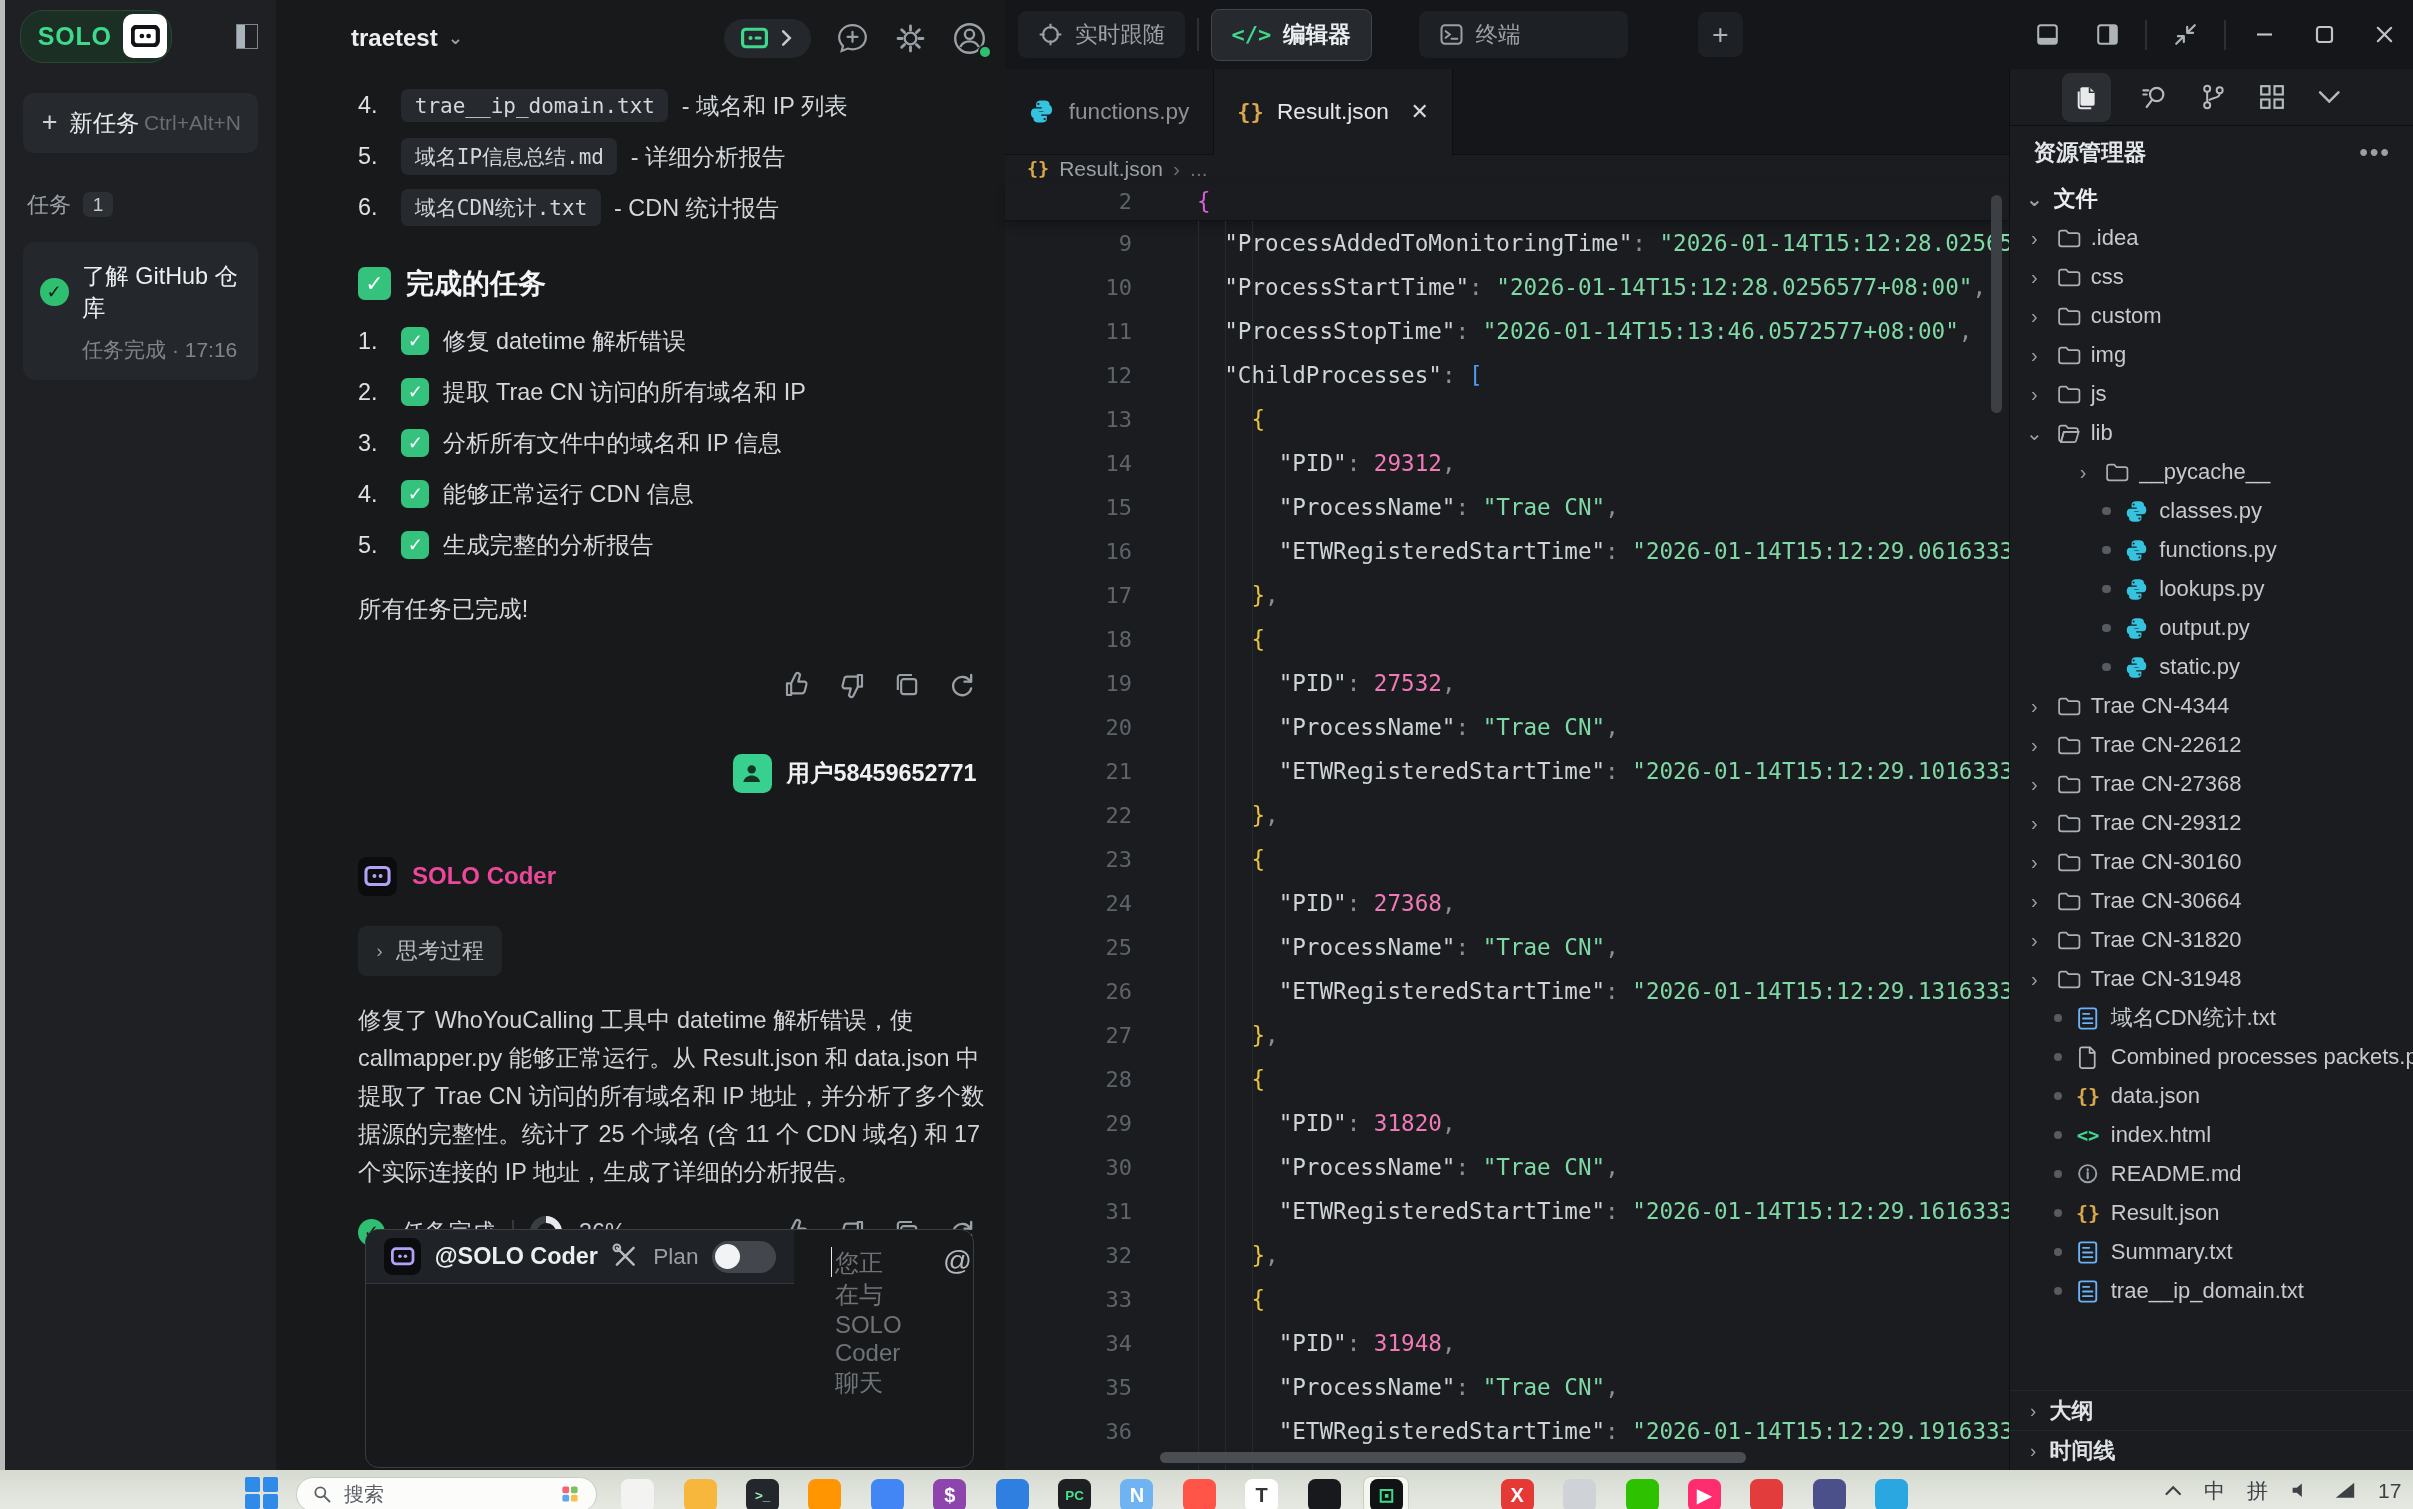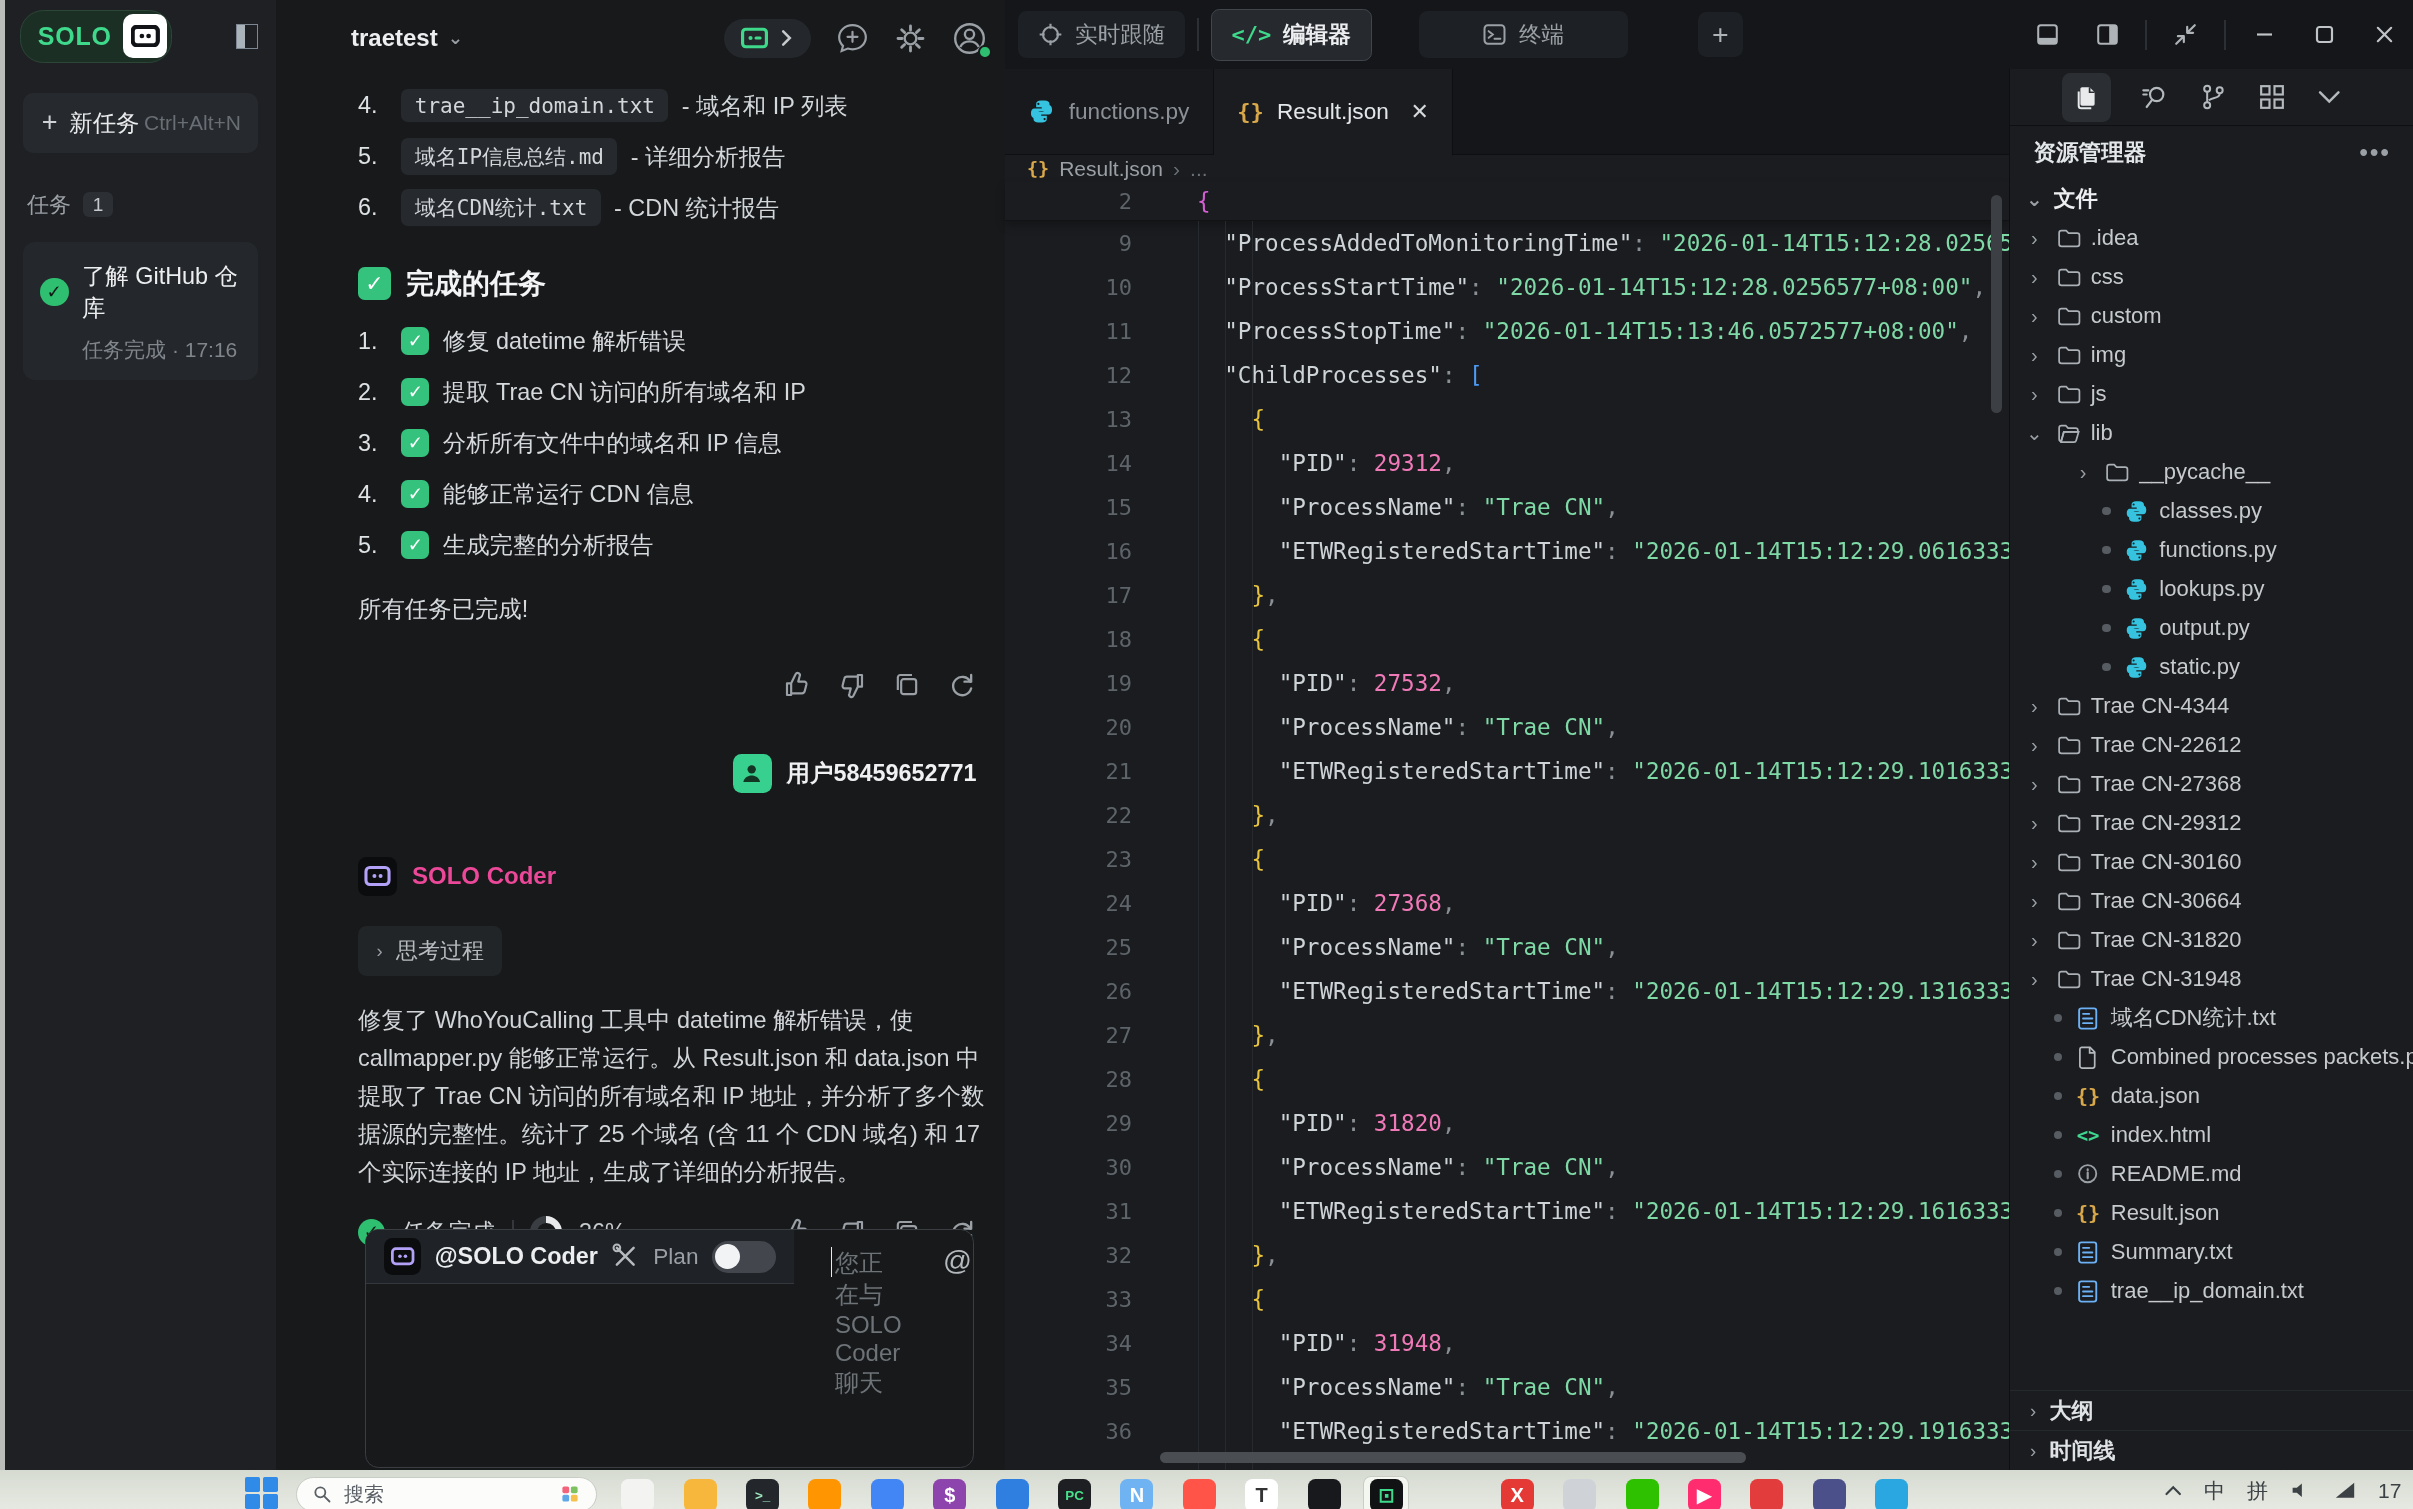--- a/index.html
+++ b/index.html
@@ -473,21 +473,21 @@
           <circle cx="15" cy="15" r="9" fill="none" stroke="#9aa0a6" stroke-width="2.6"></circle>
           <path d="M15 2v6M15 22v6M2 15h6M22 15h6" stroke="#9aa0a6" stroke-width="2.6"></path>
         </svg>
       <span class="lbl">实时跟随</span>
     </span>
     <span class="tsep"></span>
     <span class="vtab active">
       <span class="mono" style="color:#3fd98c;font-weight:bold;font-size:22px;">&lt;/&gt;</span>
       <span class="lbl">编辑器</span>
     </span>
-    <span class="vtab plain" style="margin-left:47px;width:209px;justify-content:center;">
+    <span class="vtab plain" style="margin-left:47px;width:209px;">
       <svg width="25" height="25" viewBox="0 0 30 30">
           <rect x="3" y="4" width="24" height="22" rx="4" fill="none" stroke="#9aa0a6" stroke-width="2.4"></rect>
           <path d="M8 11l5 4-5 4M15 20h7" fill="none" stroke="#9aa0a6" stroke-width="2.4" stroke-linecap="round"></path>
         </svg>
       <span class="lbl">终端</span>
     </span>
     <span class="plusbtn">+</span>
     <div class="win-icons">
       <span class="wico">
         <svg width="27" height="27" viewBox="0 0 32 32">

